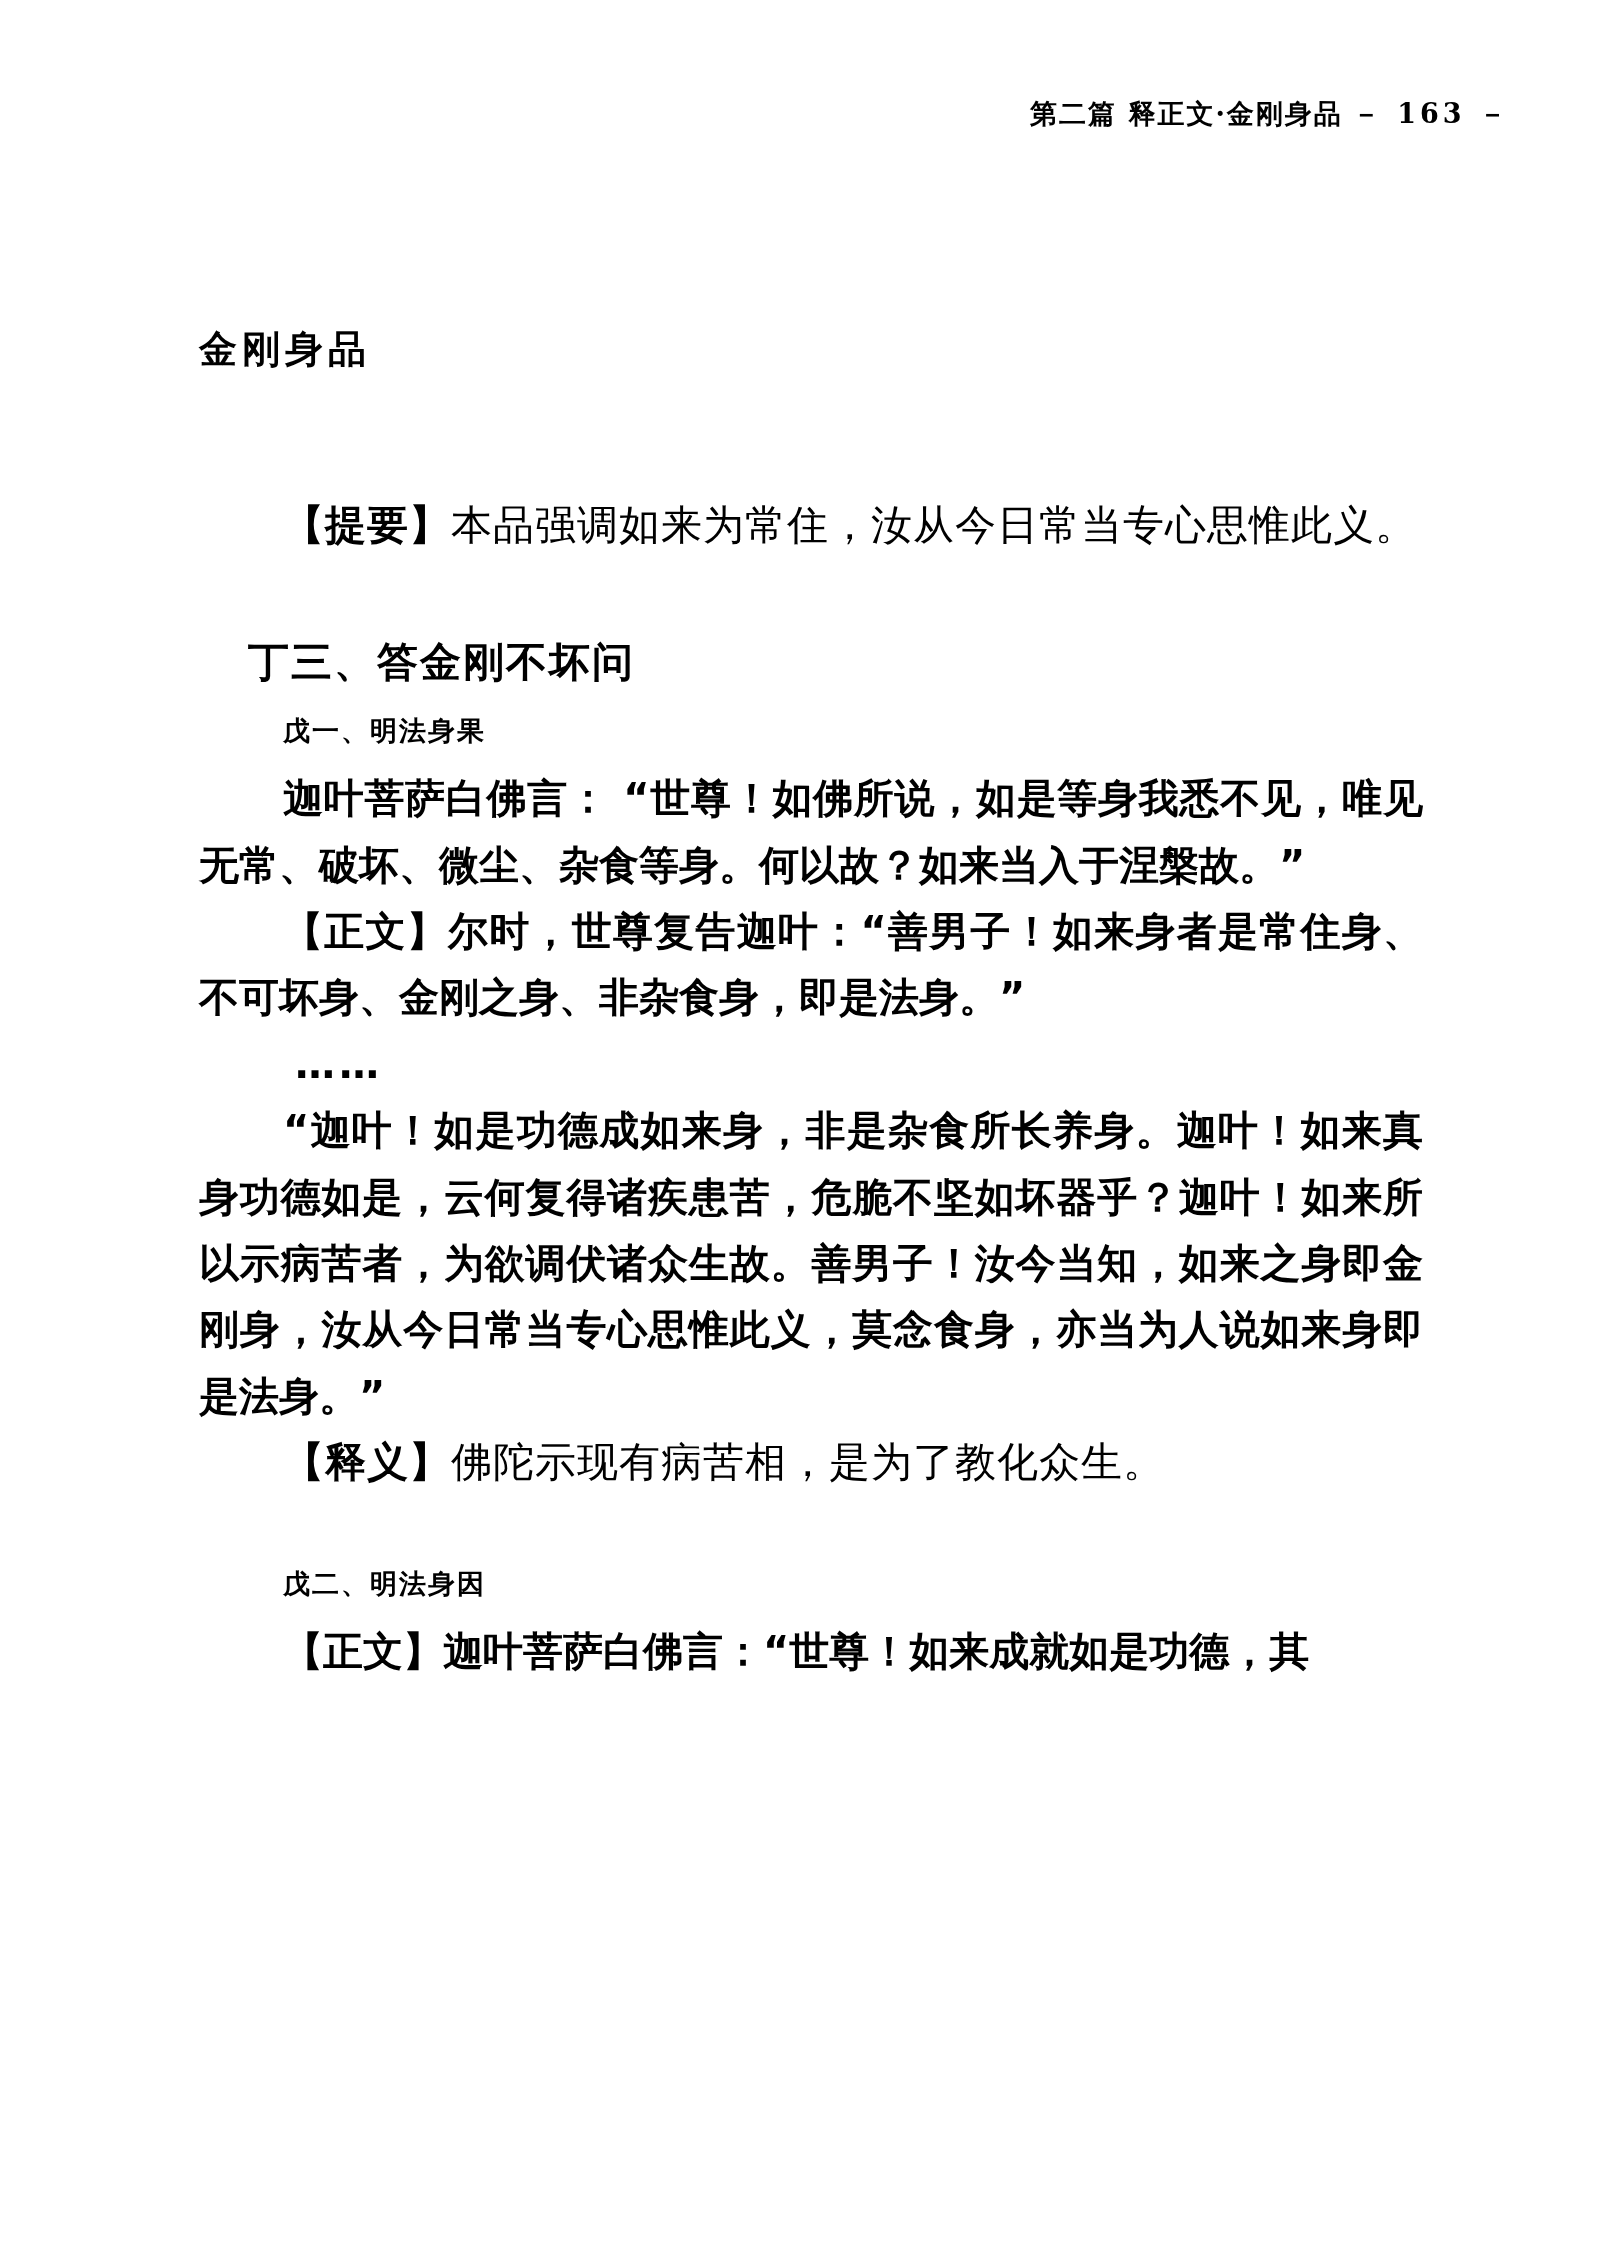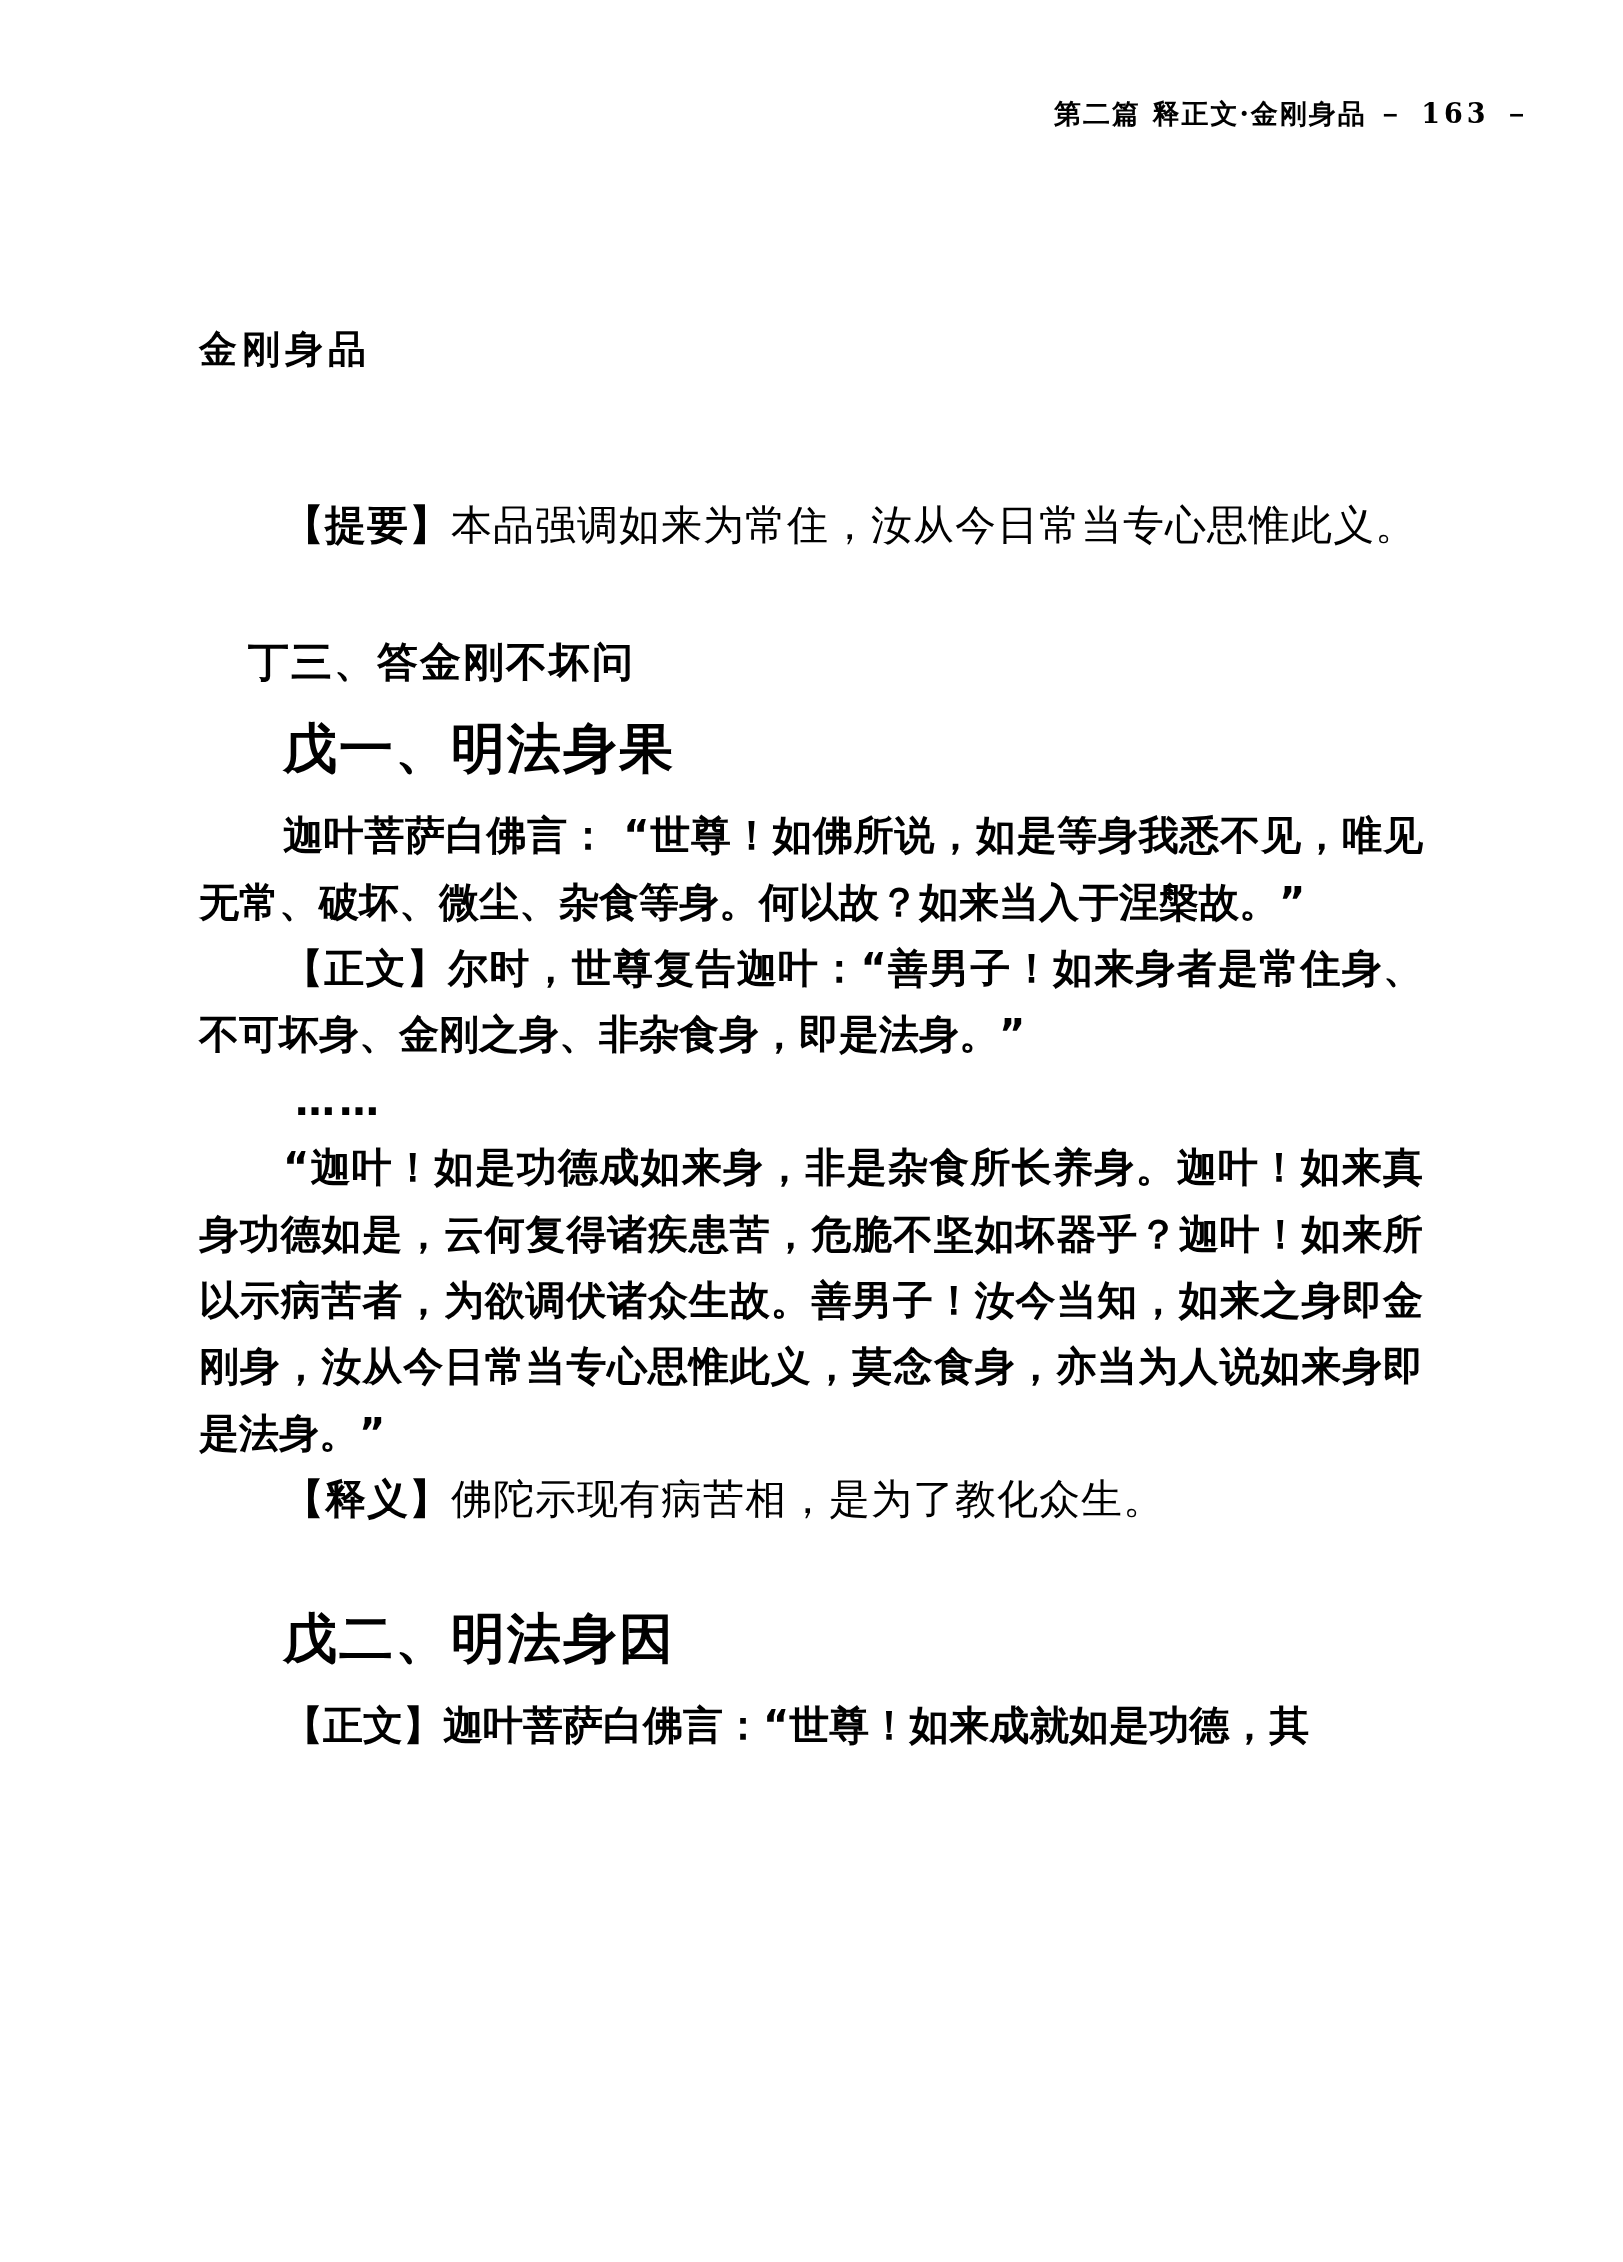--- a/index.html
+++ b/index.html
@@ -25,21 +25,21 @@
 
   
   .header {
     position: absolute;
     top: 96px;
     left: 0;
     right: 0;
     display: flex;
     justify-content: flex-end;
     align-items: baseline;
-    padding-right: 90px;
+    padding-right: 114px;
     font-family: "DejaVu Serif", "Liberation Serif", serif;
     font-weight: bold;
     font-size: 27px;
     letter-spacing: 2px;
   }
   .header .head-title {
     white-space: nowrap;
   }
   .header .head-page {
     white-space: nowrap;
@@ -83,21 +83,21 @@
     font-family: "DejaVu Sans", "Liberation Sans", sans-serif;
     font-weight: bold;
     font-size: 41px;
     letter-spacing: 2px;
     margin: 7px;
     padding-left: 42px;
   }
   .heading-l2 {
     font-family: "DejaVu Sans", "Liberation Sans", sans-serif;
     font-weight: bold;
-    font-size: 54px;
+    font-size: 27px;
     letter-spacing: 2px;
     margin: 0;
     padding-left: 84px;
   }
 
   .sutra {
     font-family: "DejaVu Sans", "Liberation Sans", sans-serif;
     font-weight: bold;
     font-size: 40px;
     line-height: 1.66;

